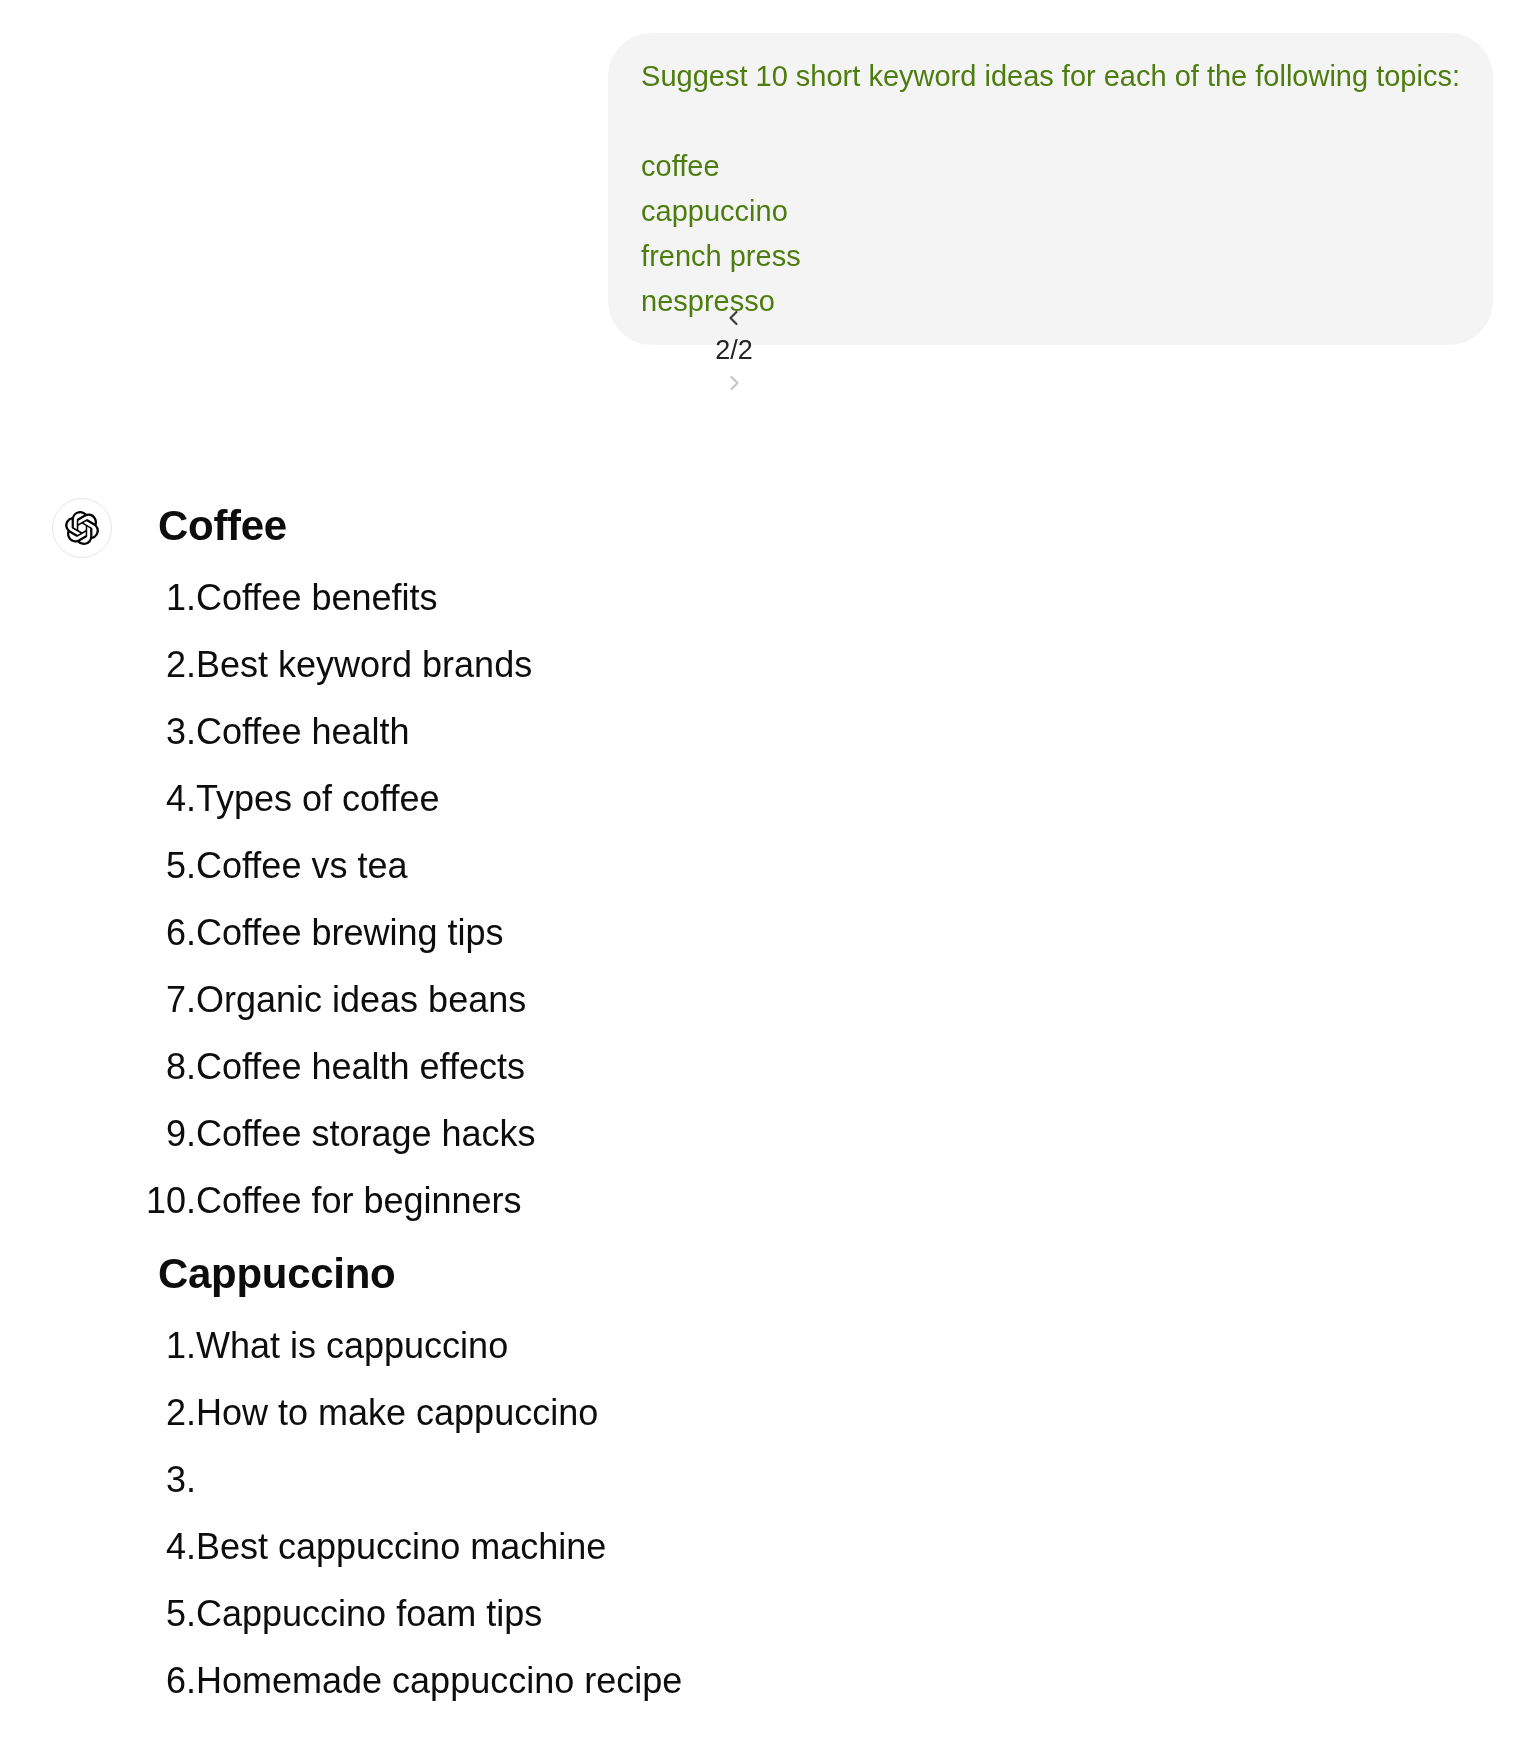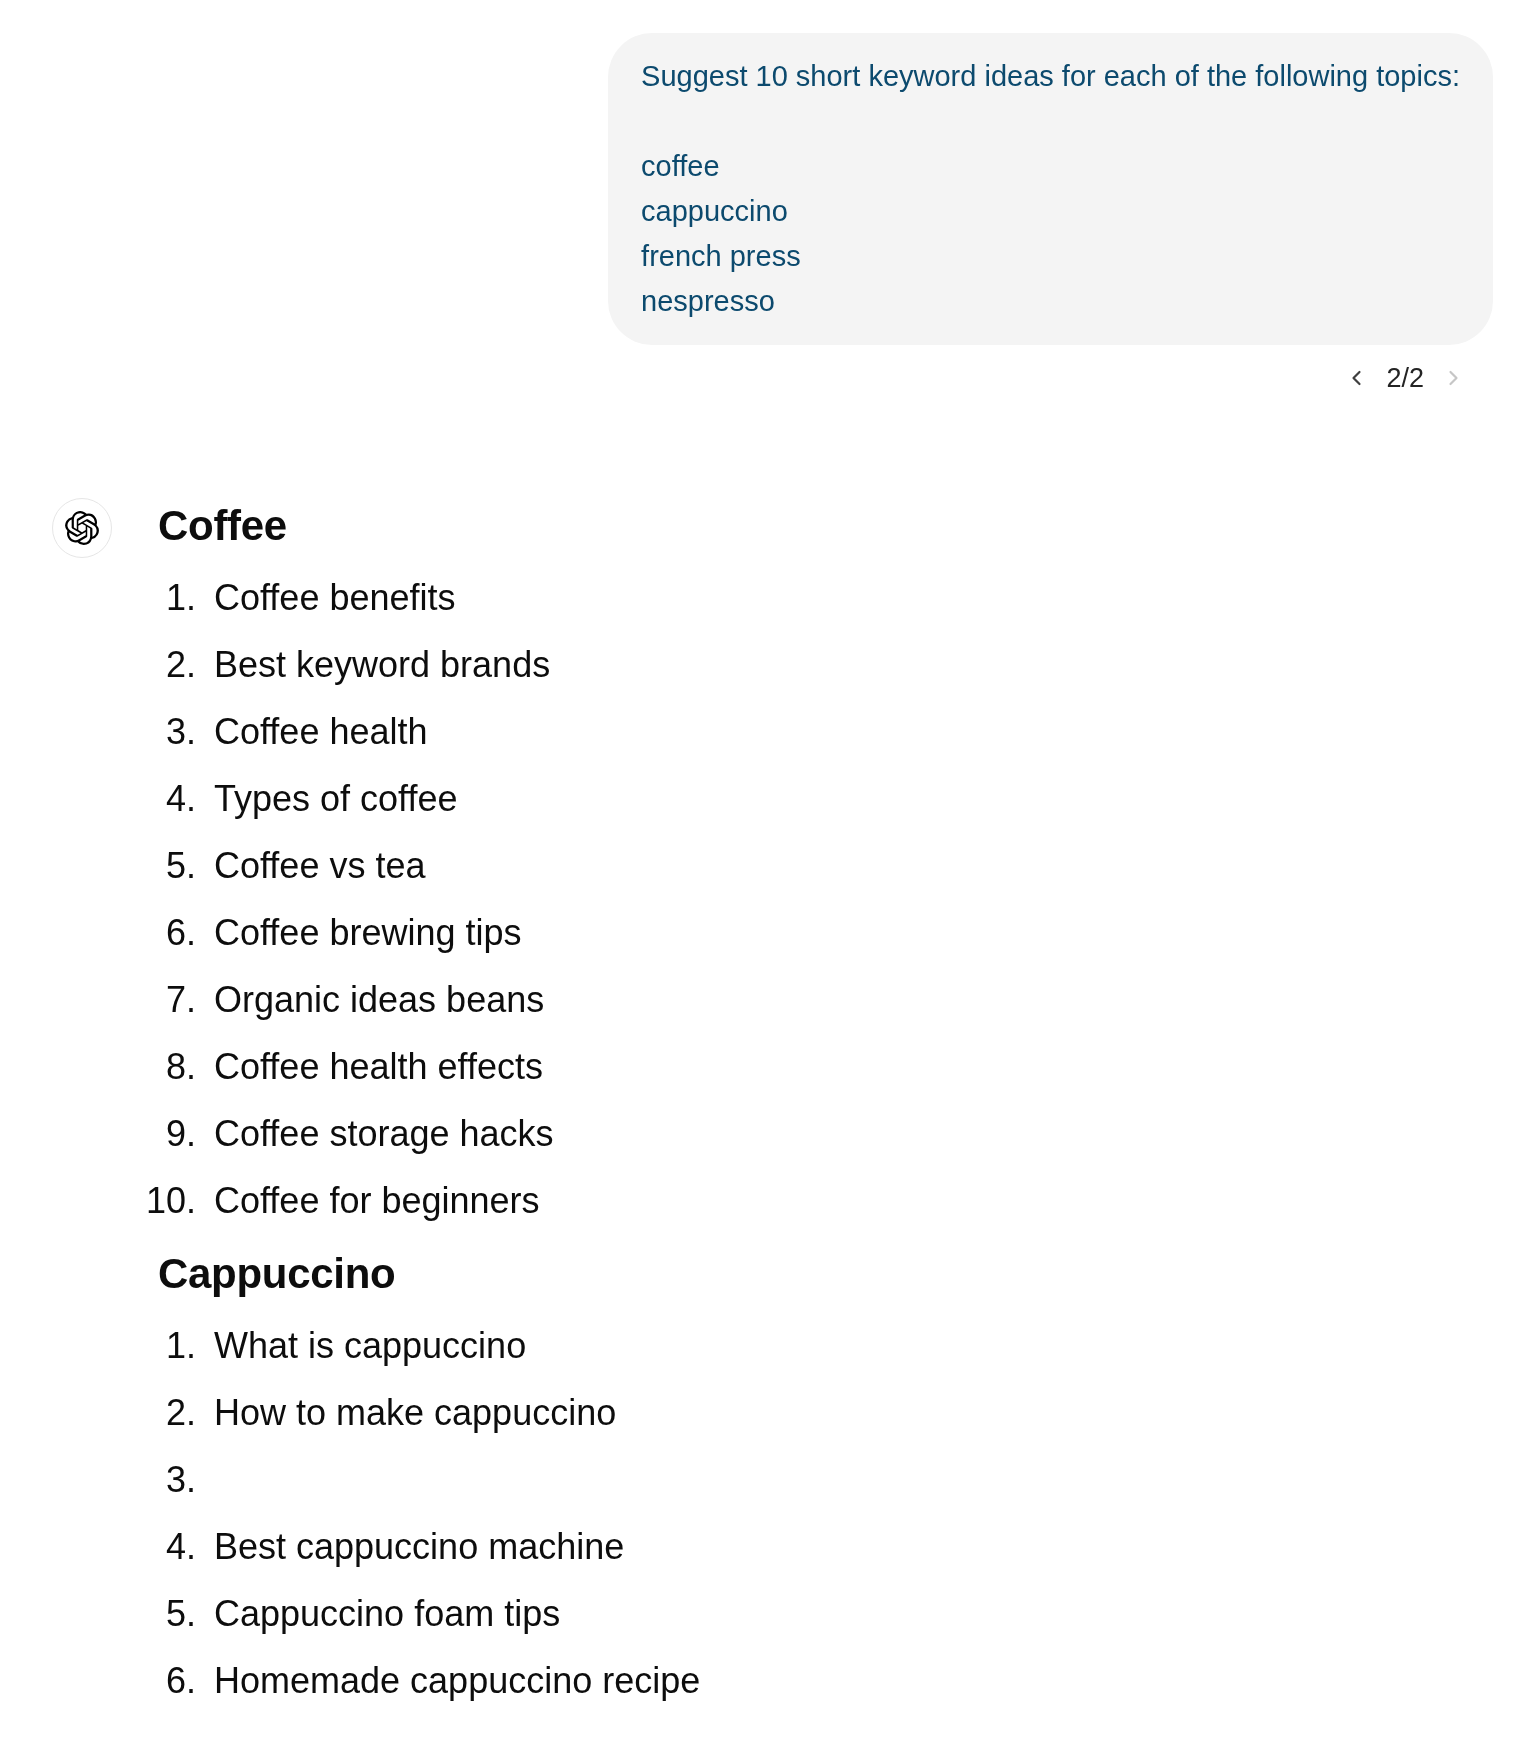--- a/index.html
+++ b/index.html
@@ -17,33 +17,34 @@
     display: flex;
     justify-content: flex-end;
     padding: 33px 27px 0 0;
   }
   .user-bubble {
     background: #f4f4f4;
     border-radius: 44px;
     padding: 21px 33px;
     font-size: 29px;
     line-height: 45px;
-    color: #0c4a6e;
+    color: #4d7c0f;
   }
   .user-bubble p { margin: 0; }
   .user-bubble .topics { margin-top: 45px; }
 
   
   .pagination {
     display: flex;
     justify-content: flex-end;
     align-items: center;
-    gap: 14px;
+    gap: 5px;
     margin: 16px 52px 0 0;
     height: 34px;
+    flex-direction: column;
   }
   .pg-btn {
     background: none;
     border: none;
     padding: 0;
     width: 30px; height: 30px;
     display: flex; align-items: center; justify-content: center;
     cursor: pointer;
     color: #3f3f3f;
   }
@@ -91,21 +92,21 @@
     display: flex;
     font-size: 36px;
     line-height: 40px;
     margin-bottom: 27px;
   }
   ol.keyword-list .num {
     width: 50px;
     flex: none;
     text-align: right;
   }
-  ol.keyword-list .txt { margin-left: 18px; }
+  ol.keyword-list .txt { }
 </style>
 </head>
 <body>
 
 <div>
 
   <div class="user-row">
     <div class="user-bubble">
       <p>Suggest 10 short keyword ideas for each of the following topics:</p>
       <p class="topics">

